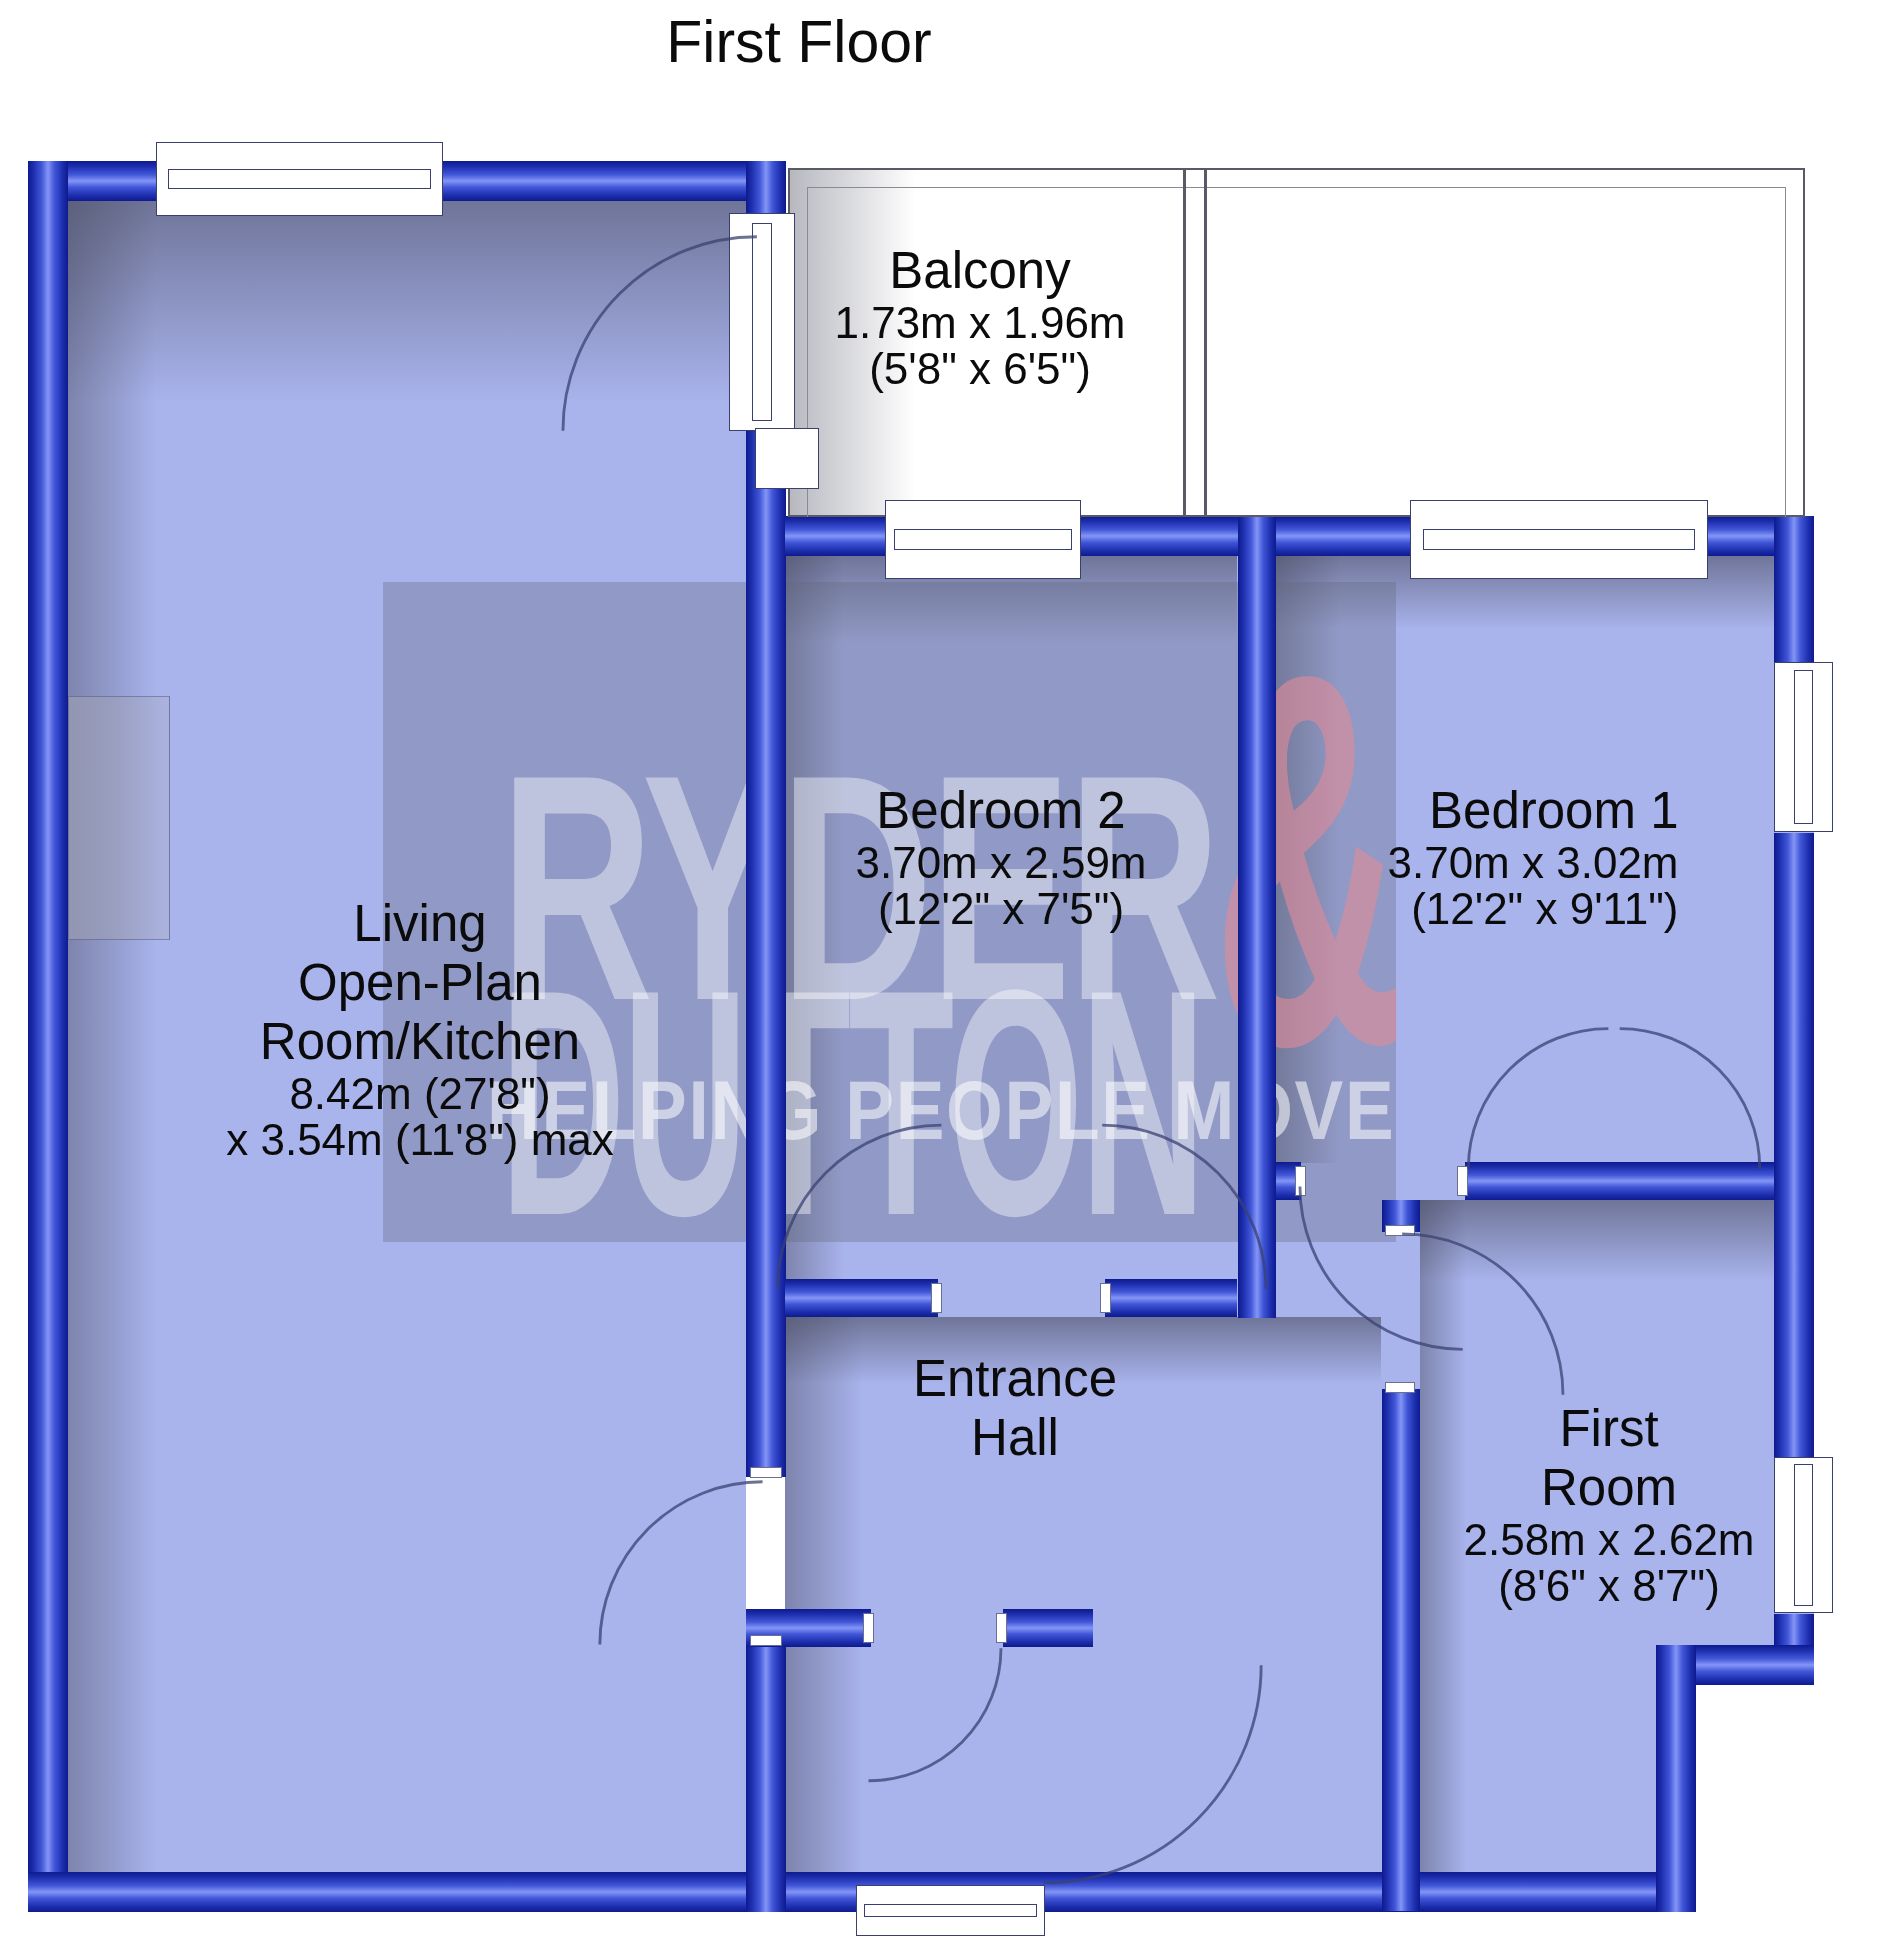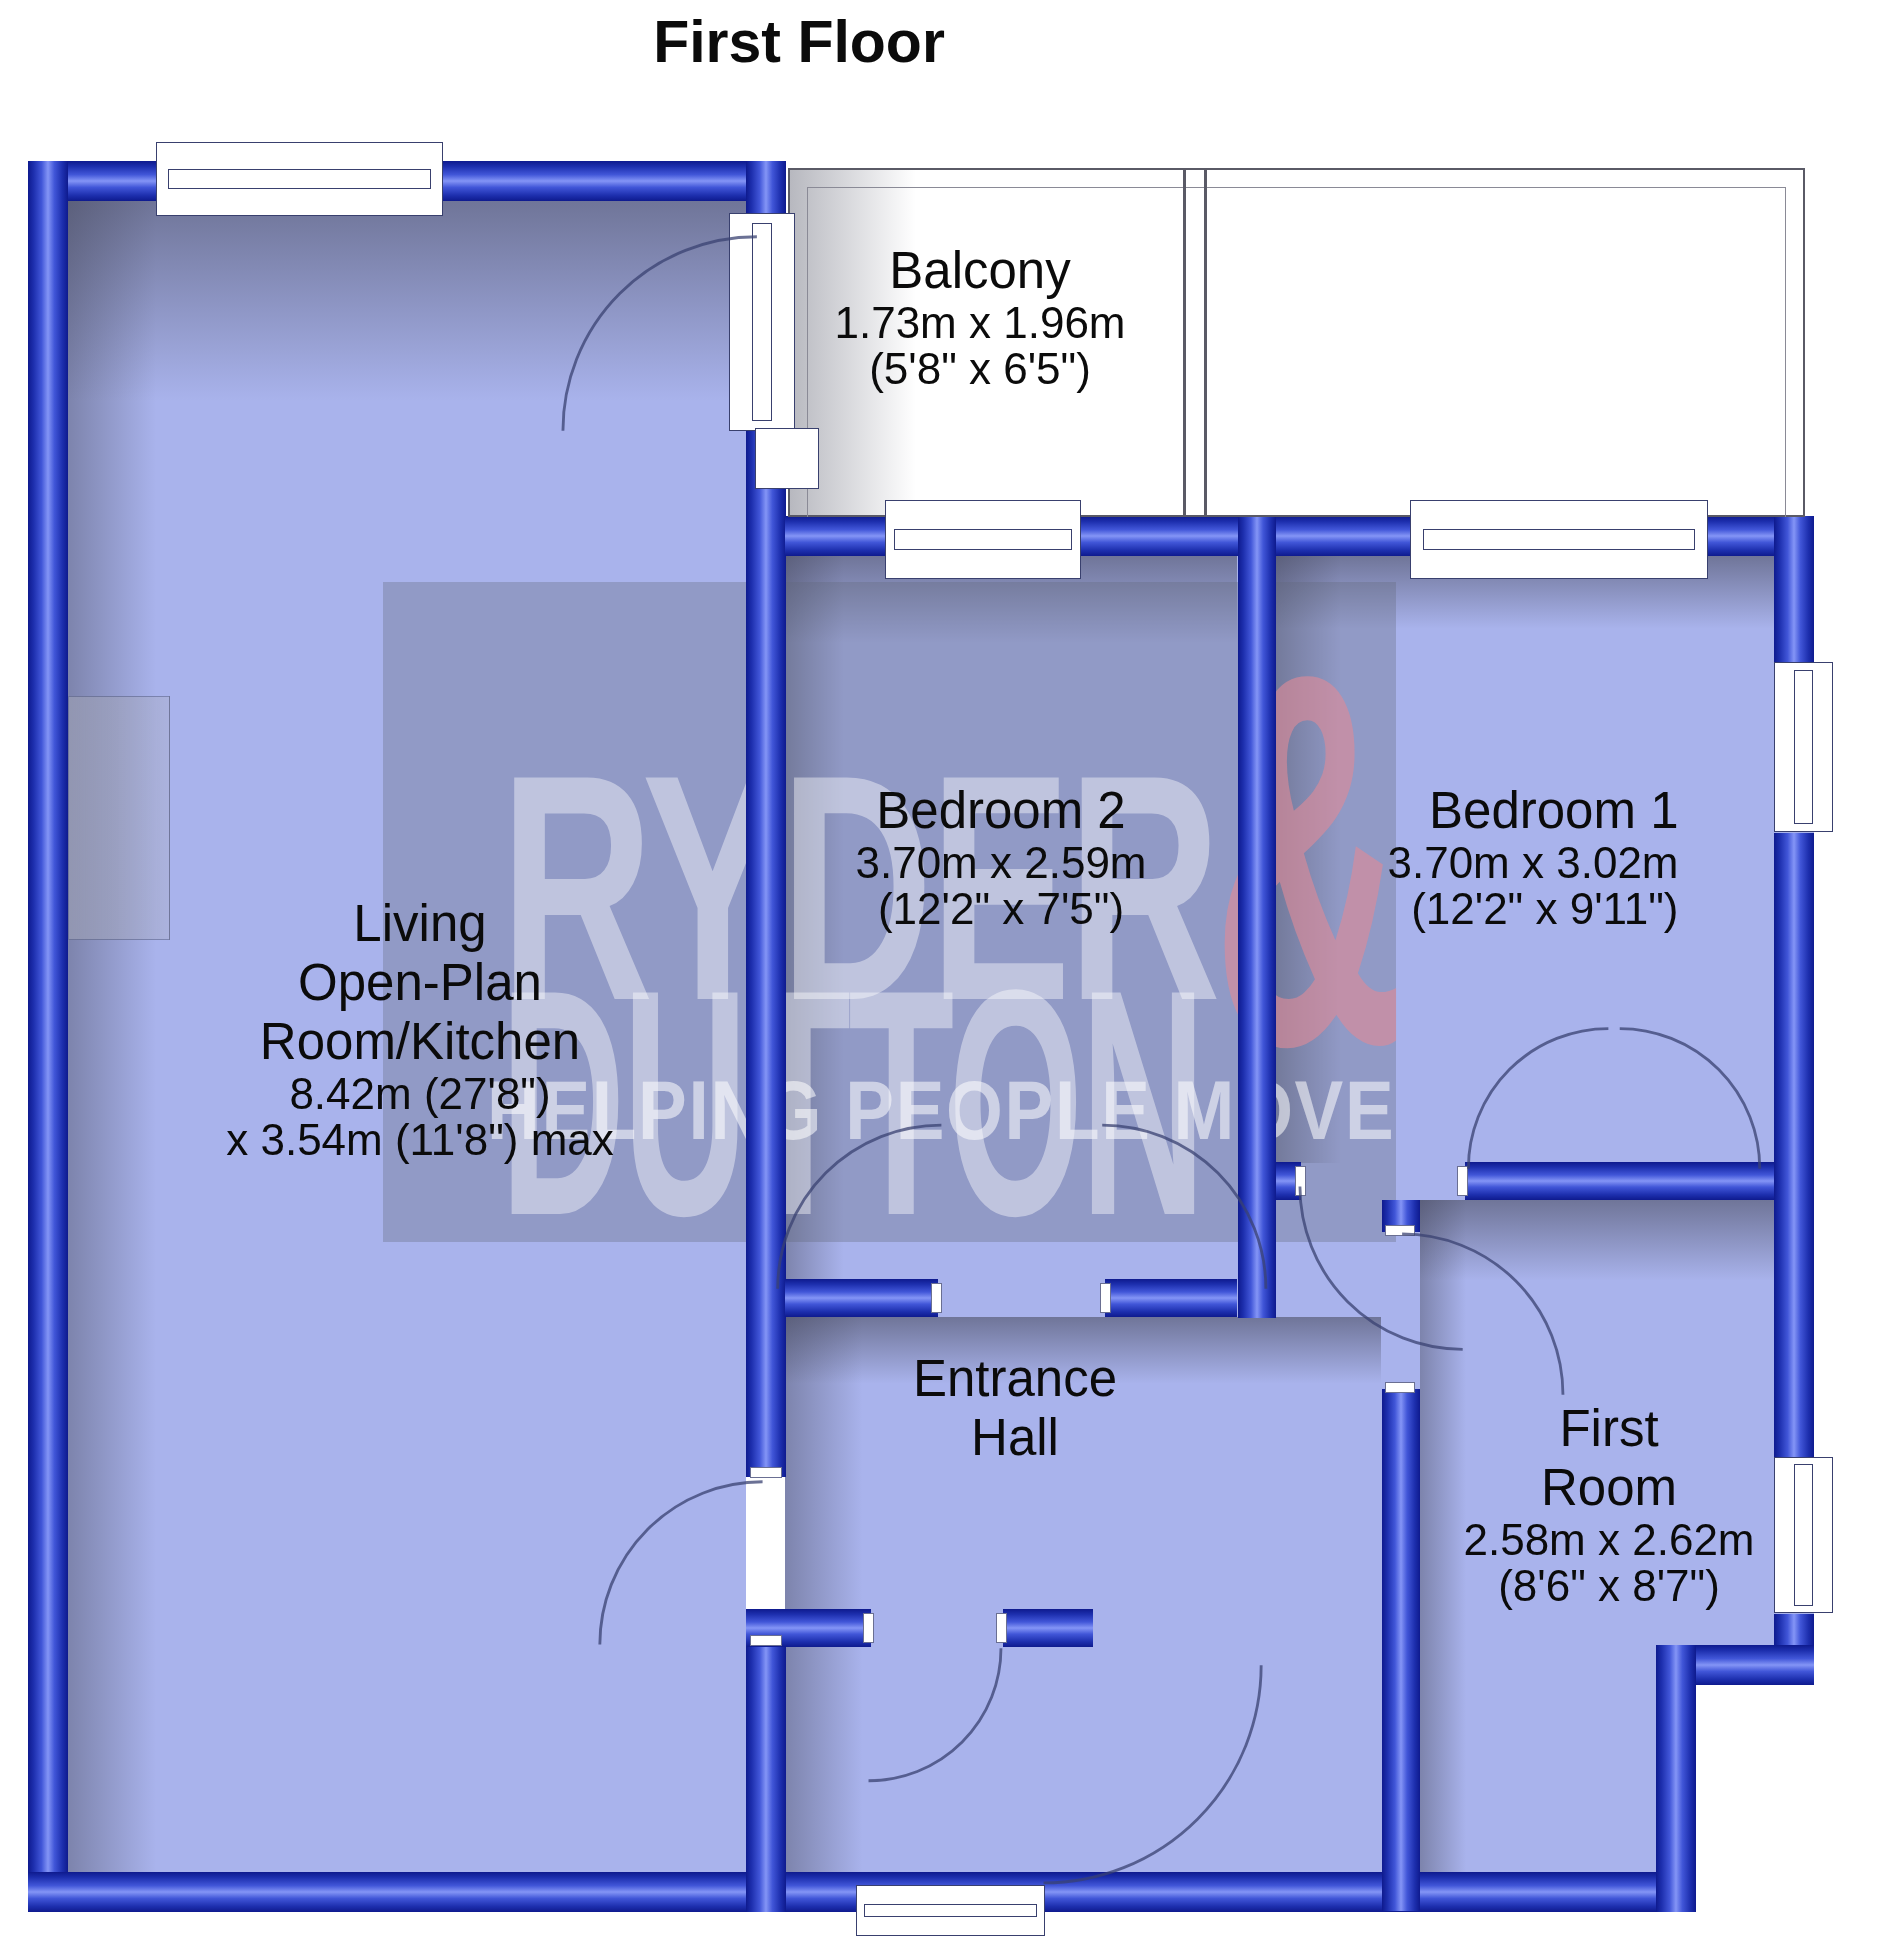--- a/index.html
+++ b/index.html
@@ -24,21 +24,21 @@
   .chimney{position:absolute;border:1.9px solid rgba(55,65,110,0.4);box-sizing:border-box;
     background:linear-gradient(90deg,rgba(148,152,178,0.9),rgba(173,178,208,0.5));}
   .arc-svg{position:absolute;left:0;top:0;pointer-events:none;}
   .wm-box{position:absolute;background:rgba(98,103,122,0.33);}
   .wm-word{position:absolute;font-weight:bold;color:rgba(255,255,255,0.42);transform-origin:left top;white-space:nowrap;line-height:1;}
   .wm-amp{position:absolute;font-weight:bold;color:rgba(222,138,152,0.62);transform-origin:left top;line-height:1;}
   .wm-tag{position:absolute;font-weight:bold;color:rgba(255,255,255,0.55);transform-origin:left top;white-space:nowrap;line-height:1;}
   .label{position:absolute;text-align:center;color:#0b0b0b;transform:translateX(-50%);white-space:nowrap;}
   .label .name{font-weight:normal;font-size:51px;line-height:59px;}
   .label .dims{font-size:44px;line-height:46px;}
-  .title{position:absolute;transform:translateX(-50%);font-weight:bold;font-size:59px;color:#0b0b0b;white-space:nowrap;}
+  .title{position:absolute;transform:translateX(-50%);font-weight:normal;font-size:59px;color:#0b0b0b;white-space:nowrap;}
 </style>
 </head>
 <body>
 
 <div class="plan">
 
   <div class="floor" style="left:68px;top:201px;width:678px;height:1671px;"></div>
   <div class="floor" style="left:785px;top:556px;width:1029px;height:1316px;"></div>
 
   <div class="shadow-tl" style="left:68px;top:201px;width:678px;height:1671px;"></div>

